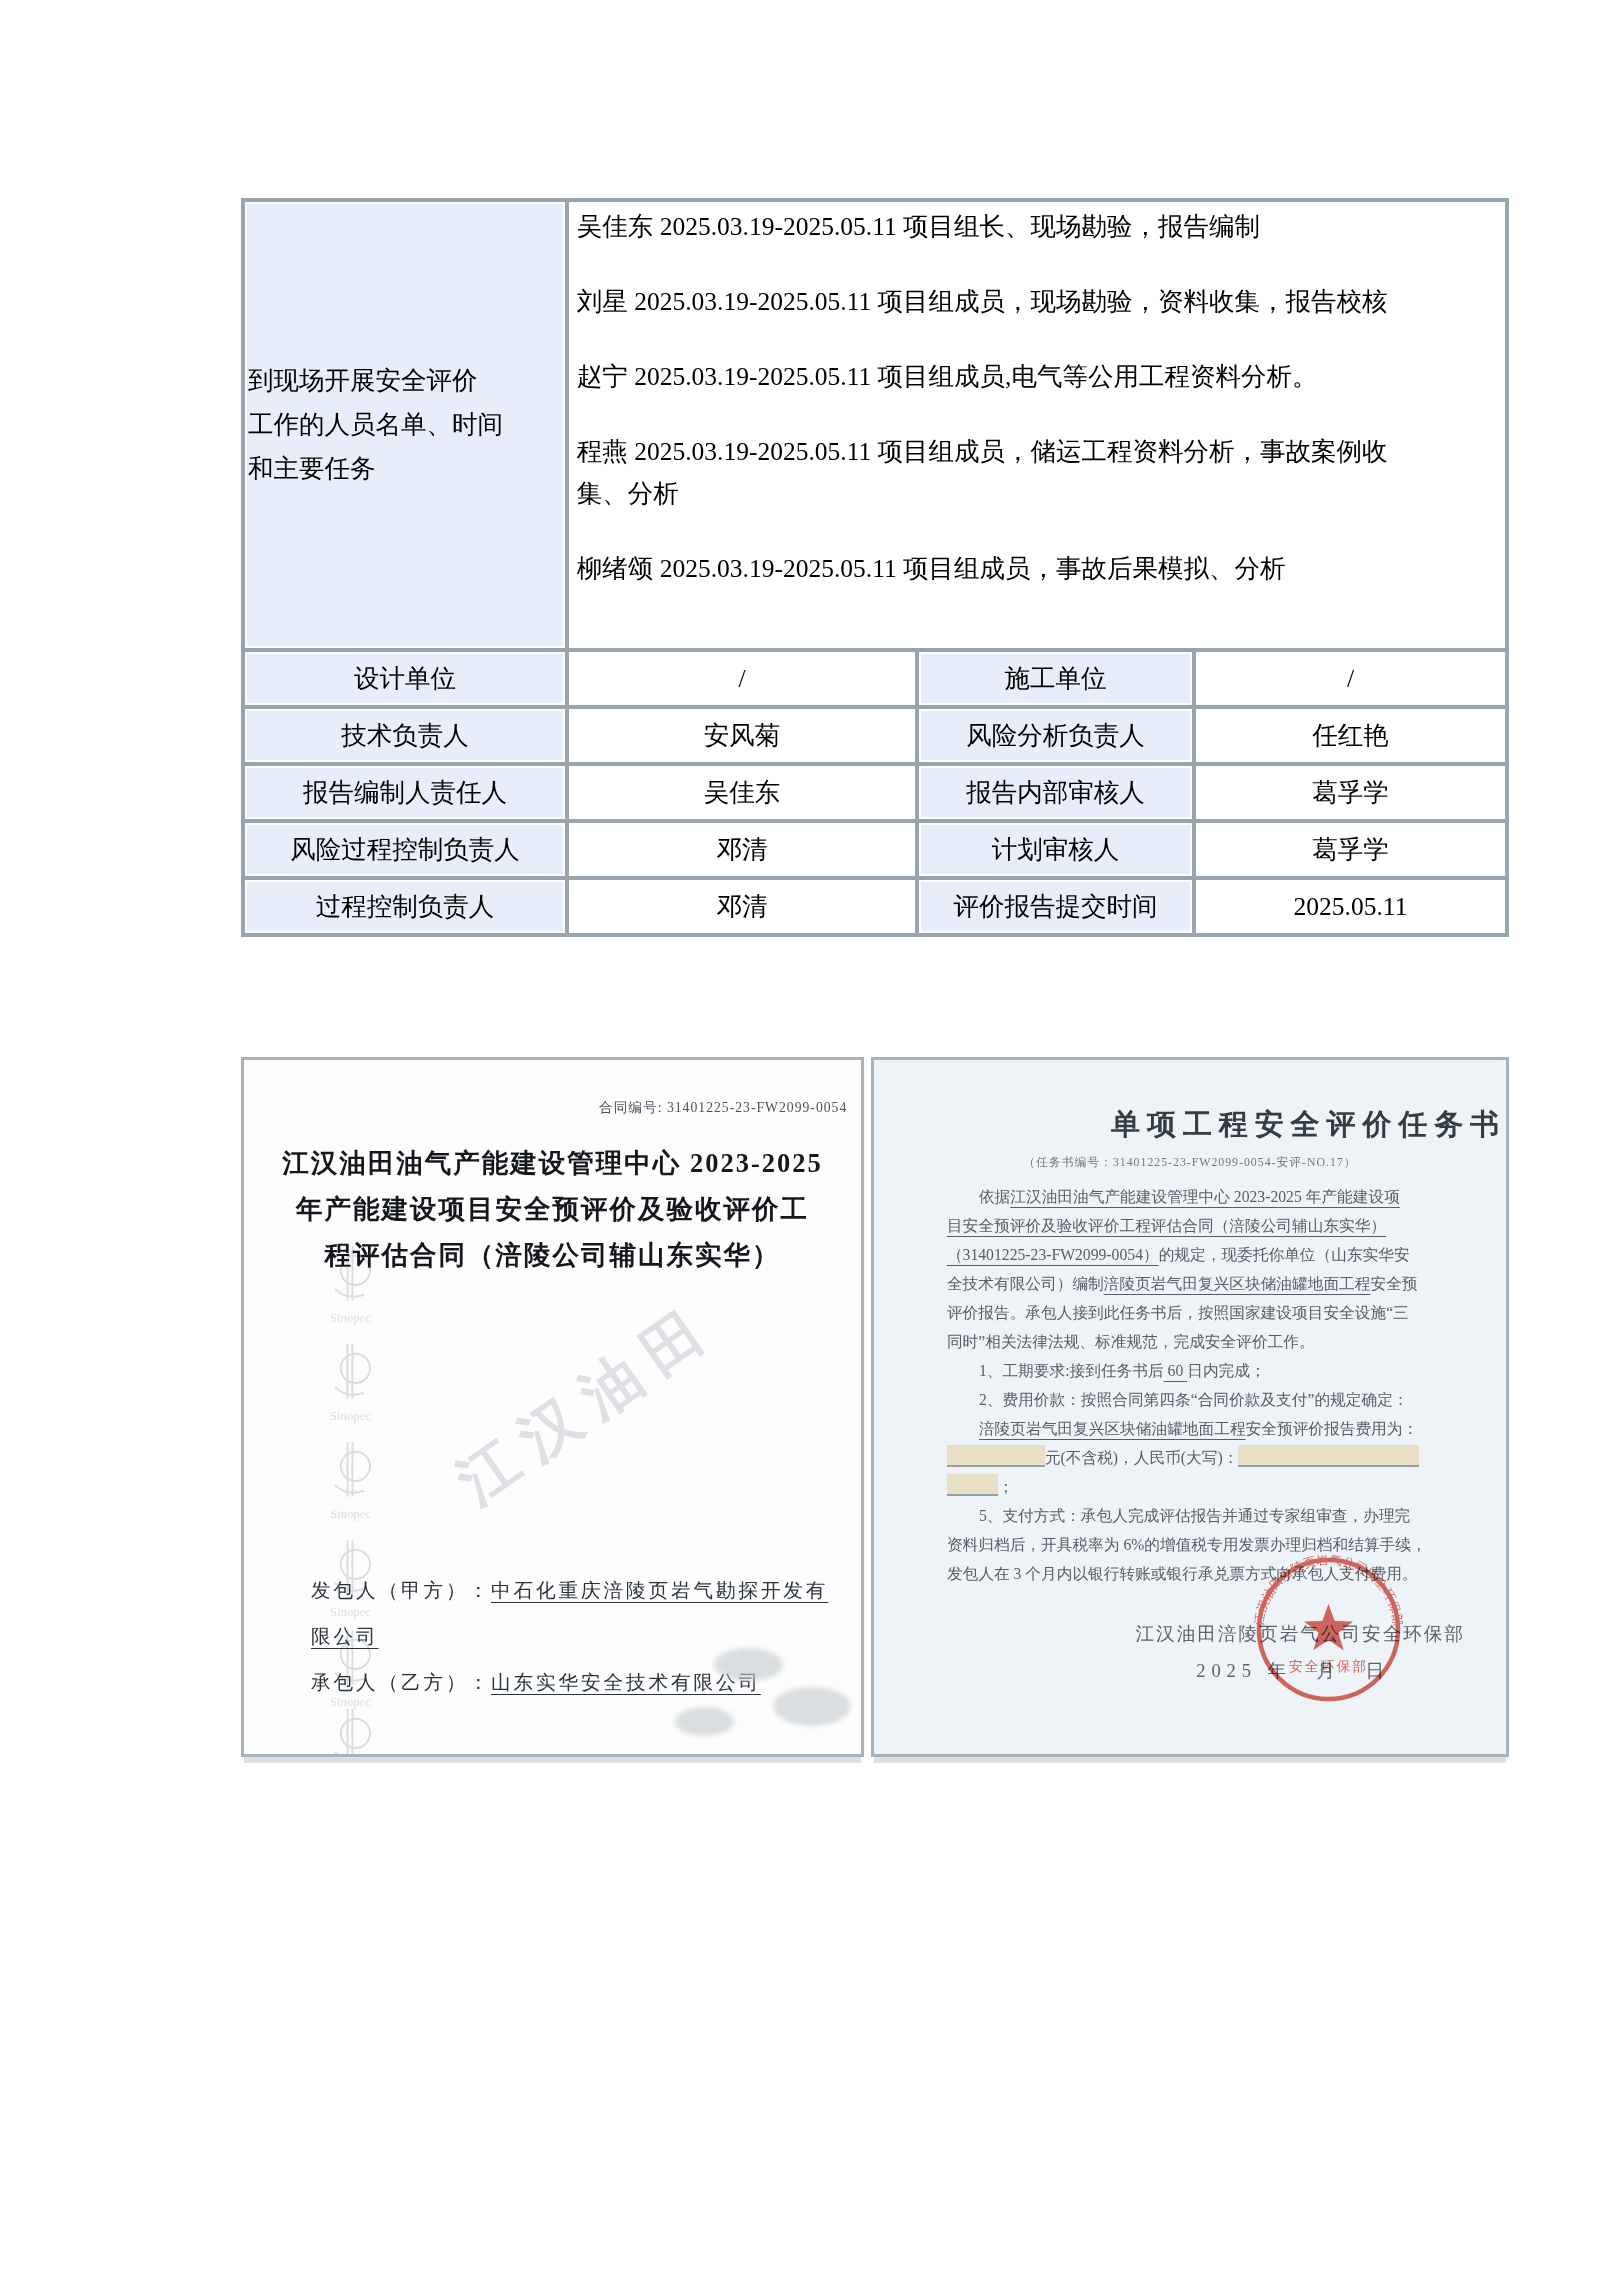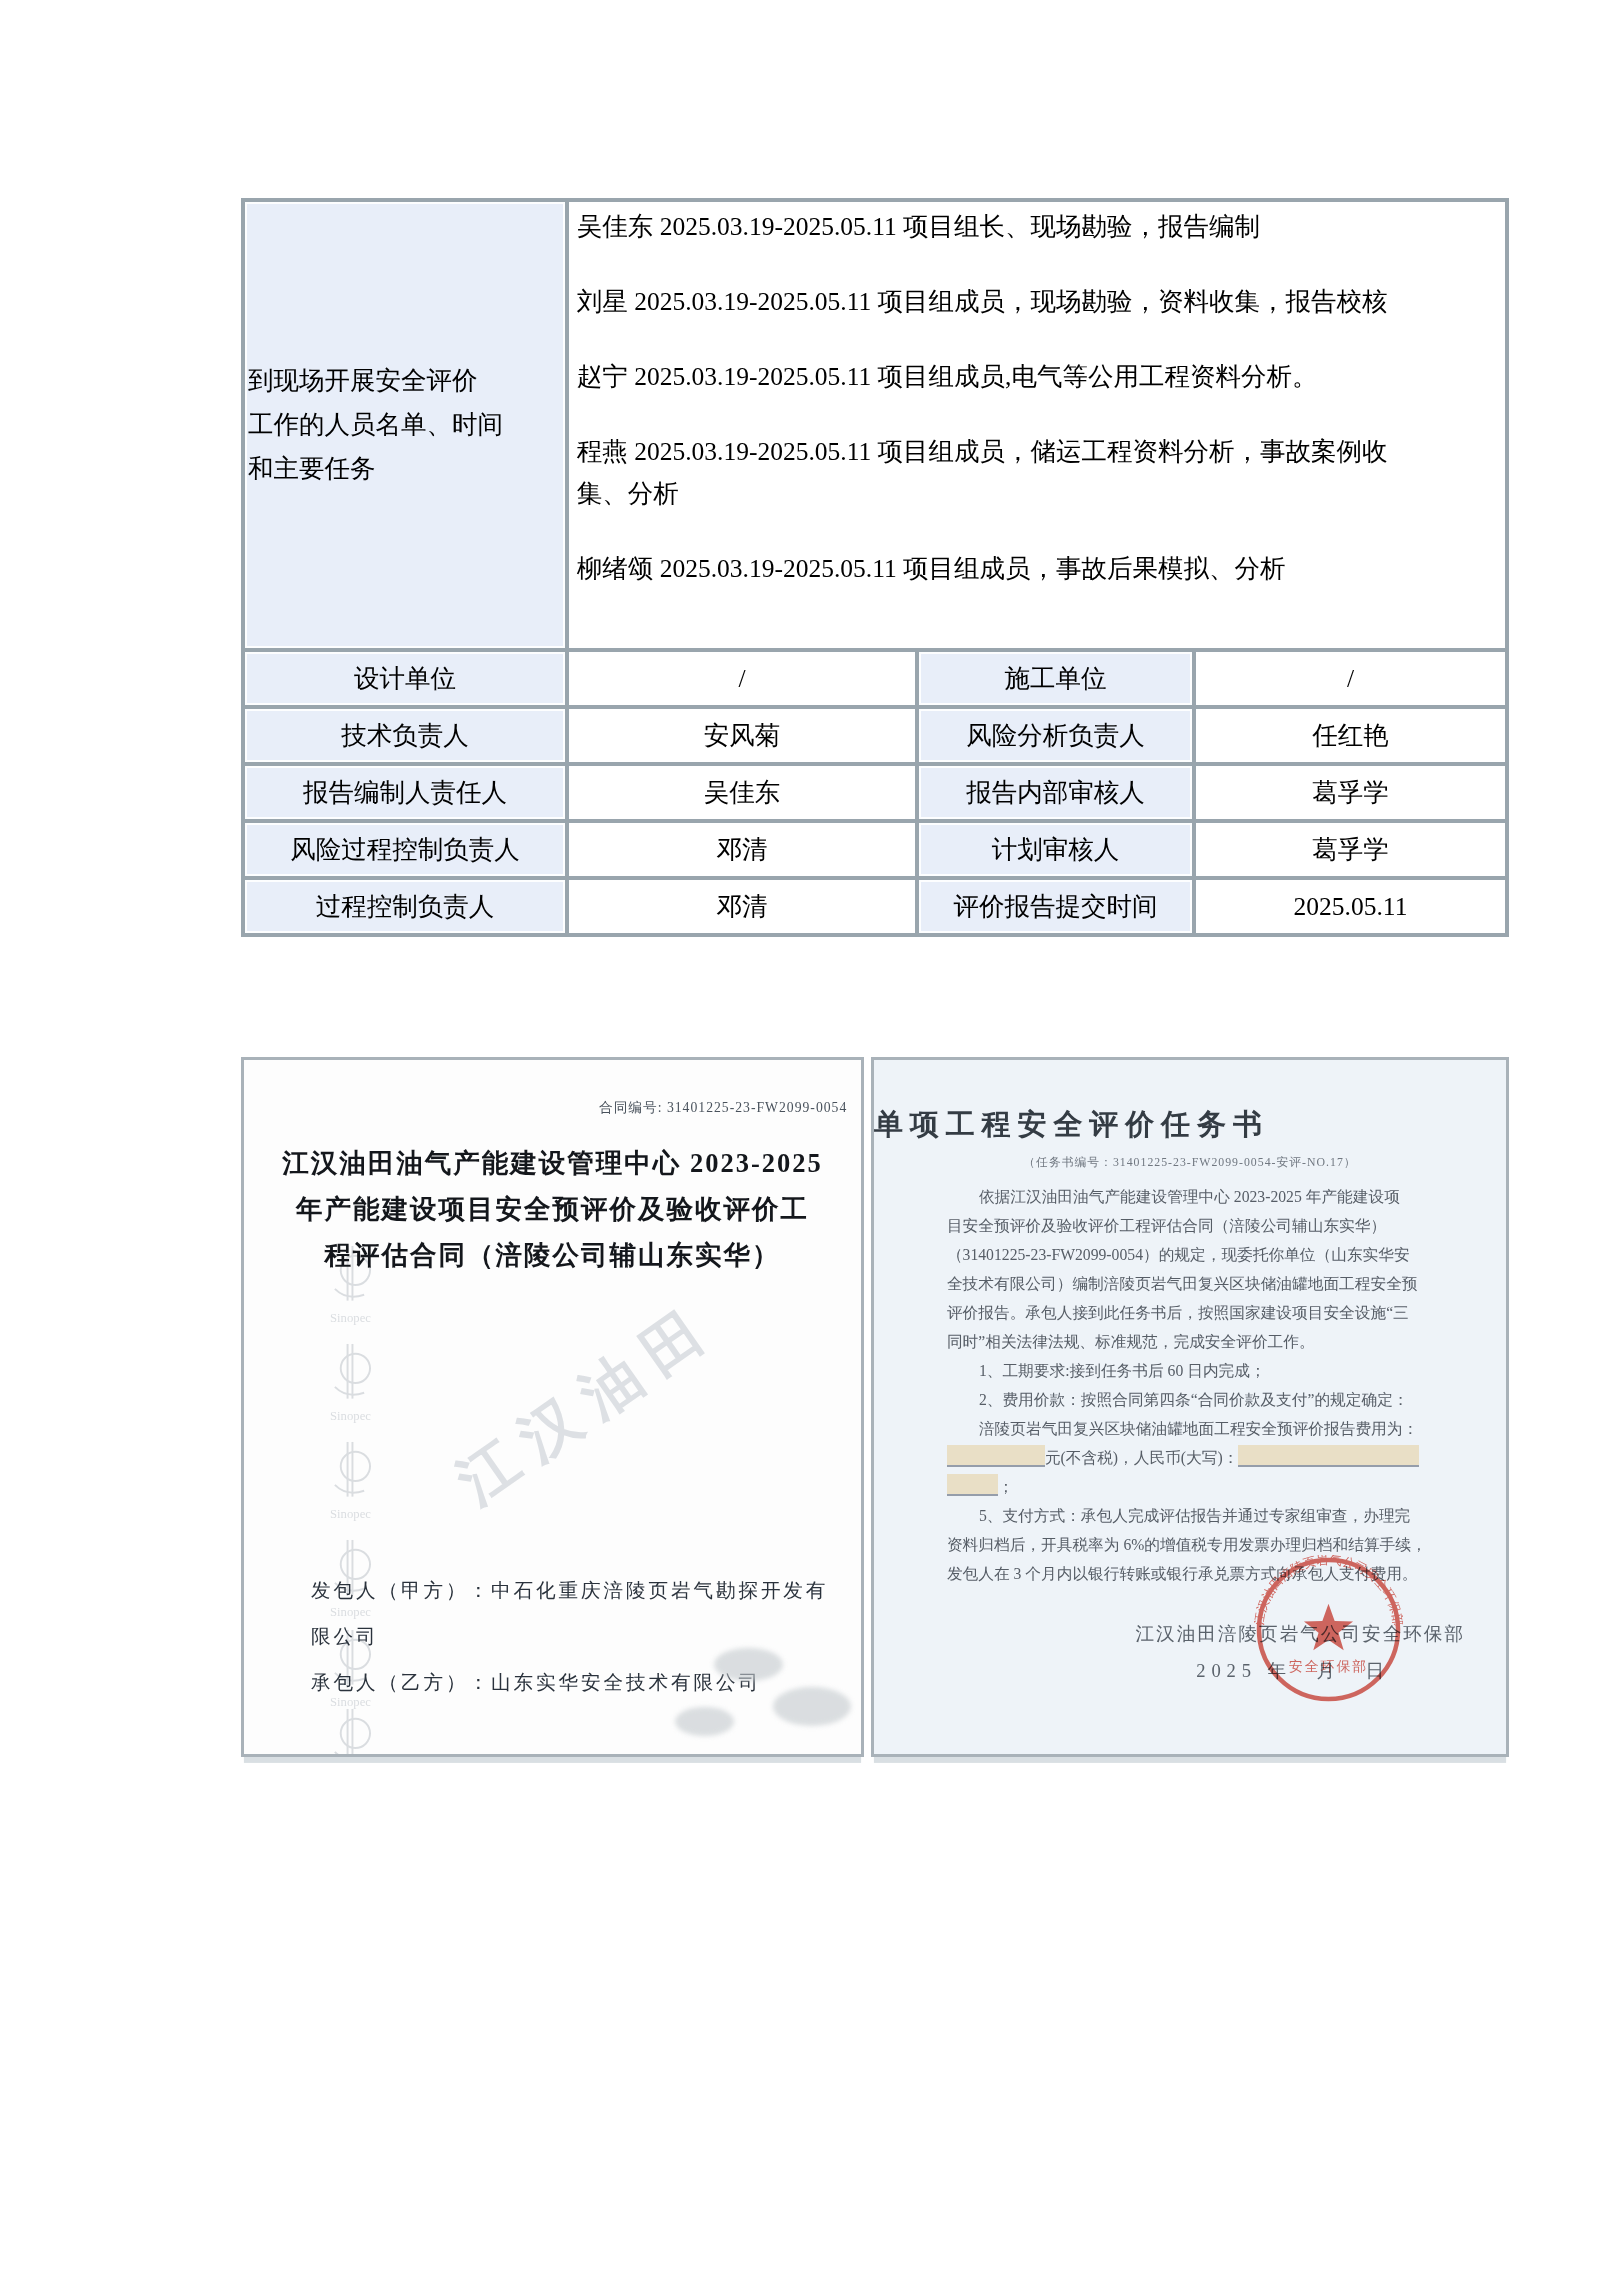--- a/index.html
+++ b/index.html
@@ -34,29 +34,29 @@
        box-shadow:0 8.8px 0 -2.9px #d9dfe3}
   #fig-contract{width:623px;background:#fdfdfd}
   #fig-task{flex:1;background:#eef3f8}
 
   
   .contract-no{position:absolute;top:39px;right:13.7px;font-size:13.7px;color:#49525c;letter-spacing:1px}
   .c-title{position:absolute;top:80px;left:27.4px;right:27.4px;text-align:center;font-weight:bold;
            font-size:26.5px;line-height:46px;letter-spacing:2px;color:#14171c}
   .parties{position:absolute;top:508px;left:67px;right:19.6px;font-size:19.6px;line-height:46px;
            color:#2a323c;letter-spacing:2.9px}
-  .u{text-underline-offset:4.9px}
+  .u{text-decoration:underline;text-underline-offset:4.9px}
   .wm-diag{position:absolute;left:118px;top:304px;width:451px;text-align:center;font-size:59px;
            letter-spacing:15.7px;color:rgba(150,160,172,.30);transform:rotate(-35deg);
            font-weight:bold;pointer-events:none}
   .sino{position:absolute;left:78px;width:57px;height:84px;opacity:.5;pointer-events:none}
   .splotch{position:absolute;background:#c3c9cd;border-radius:50%;filter:blur(2.9px);opacity:.6}
 
   
-  .t-title{position:absolute;top:45px;left:0;right:0;text-align:left;font-weight:bold;
+  .t-title{position:absolute;top:45px;left:0;right:0;text-align:right;font-weight:bold;
            font-size:29px;letter-spacing:6.9px;color:#343c44}
   .t-no{position:absolute;top:95px;left:0;right:0;text-align:center;font-size:11.8px;
         color:#707780;letter-spacing:1px}
   .t-body{position:absolute;top:122px;left:73px;right:76px;font-size:15.7px;line-height:29px;
           color:#565d66;text-align:justify}
   .t-body .bl{min-height:29px;white-space:nowrap}
   .ind{text-indent:32px}
   .box{display:inline-block;height:19.6px;background:#e9dfc6;vertical-align:-3.9px;
        border-bottom:2px solid #959daa}
   .t-sign{position:absolute;top:561px;right:41px;font-size:18.6px;color:#5a626b;letter-spacing:2px}

